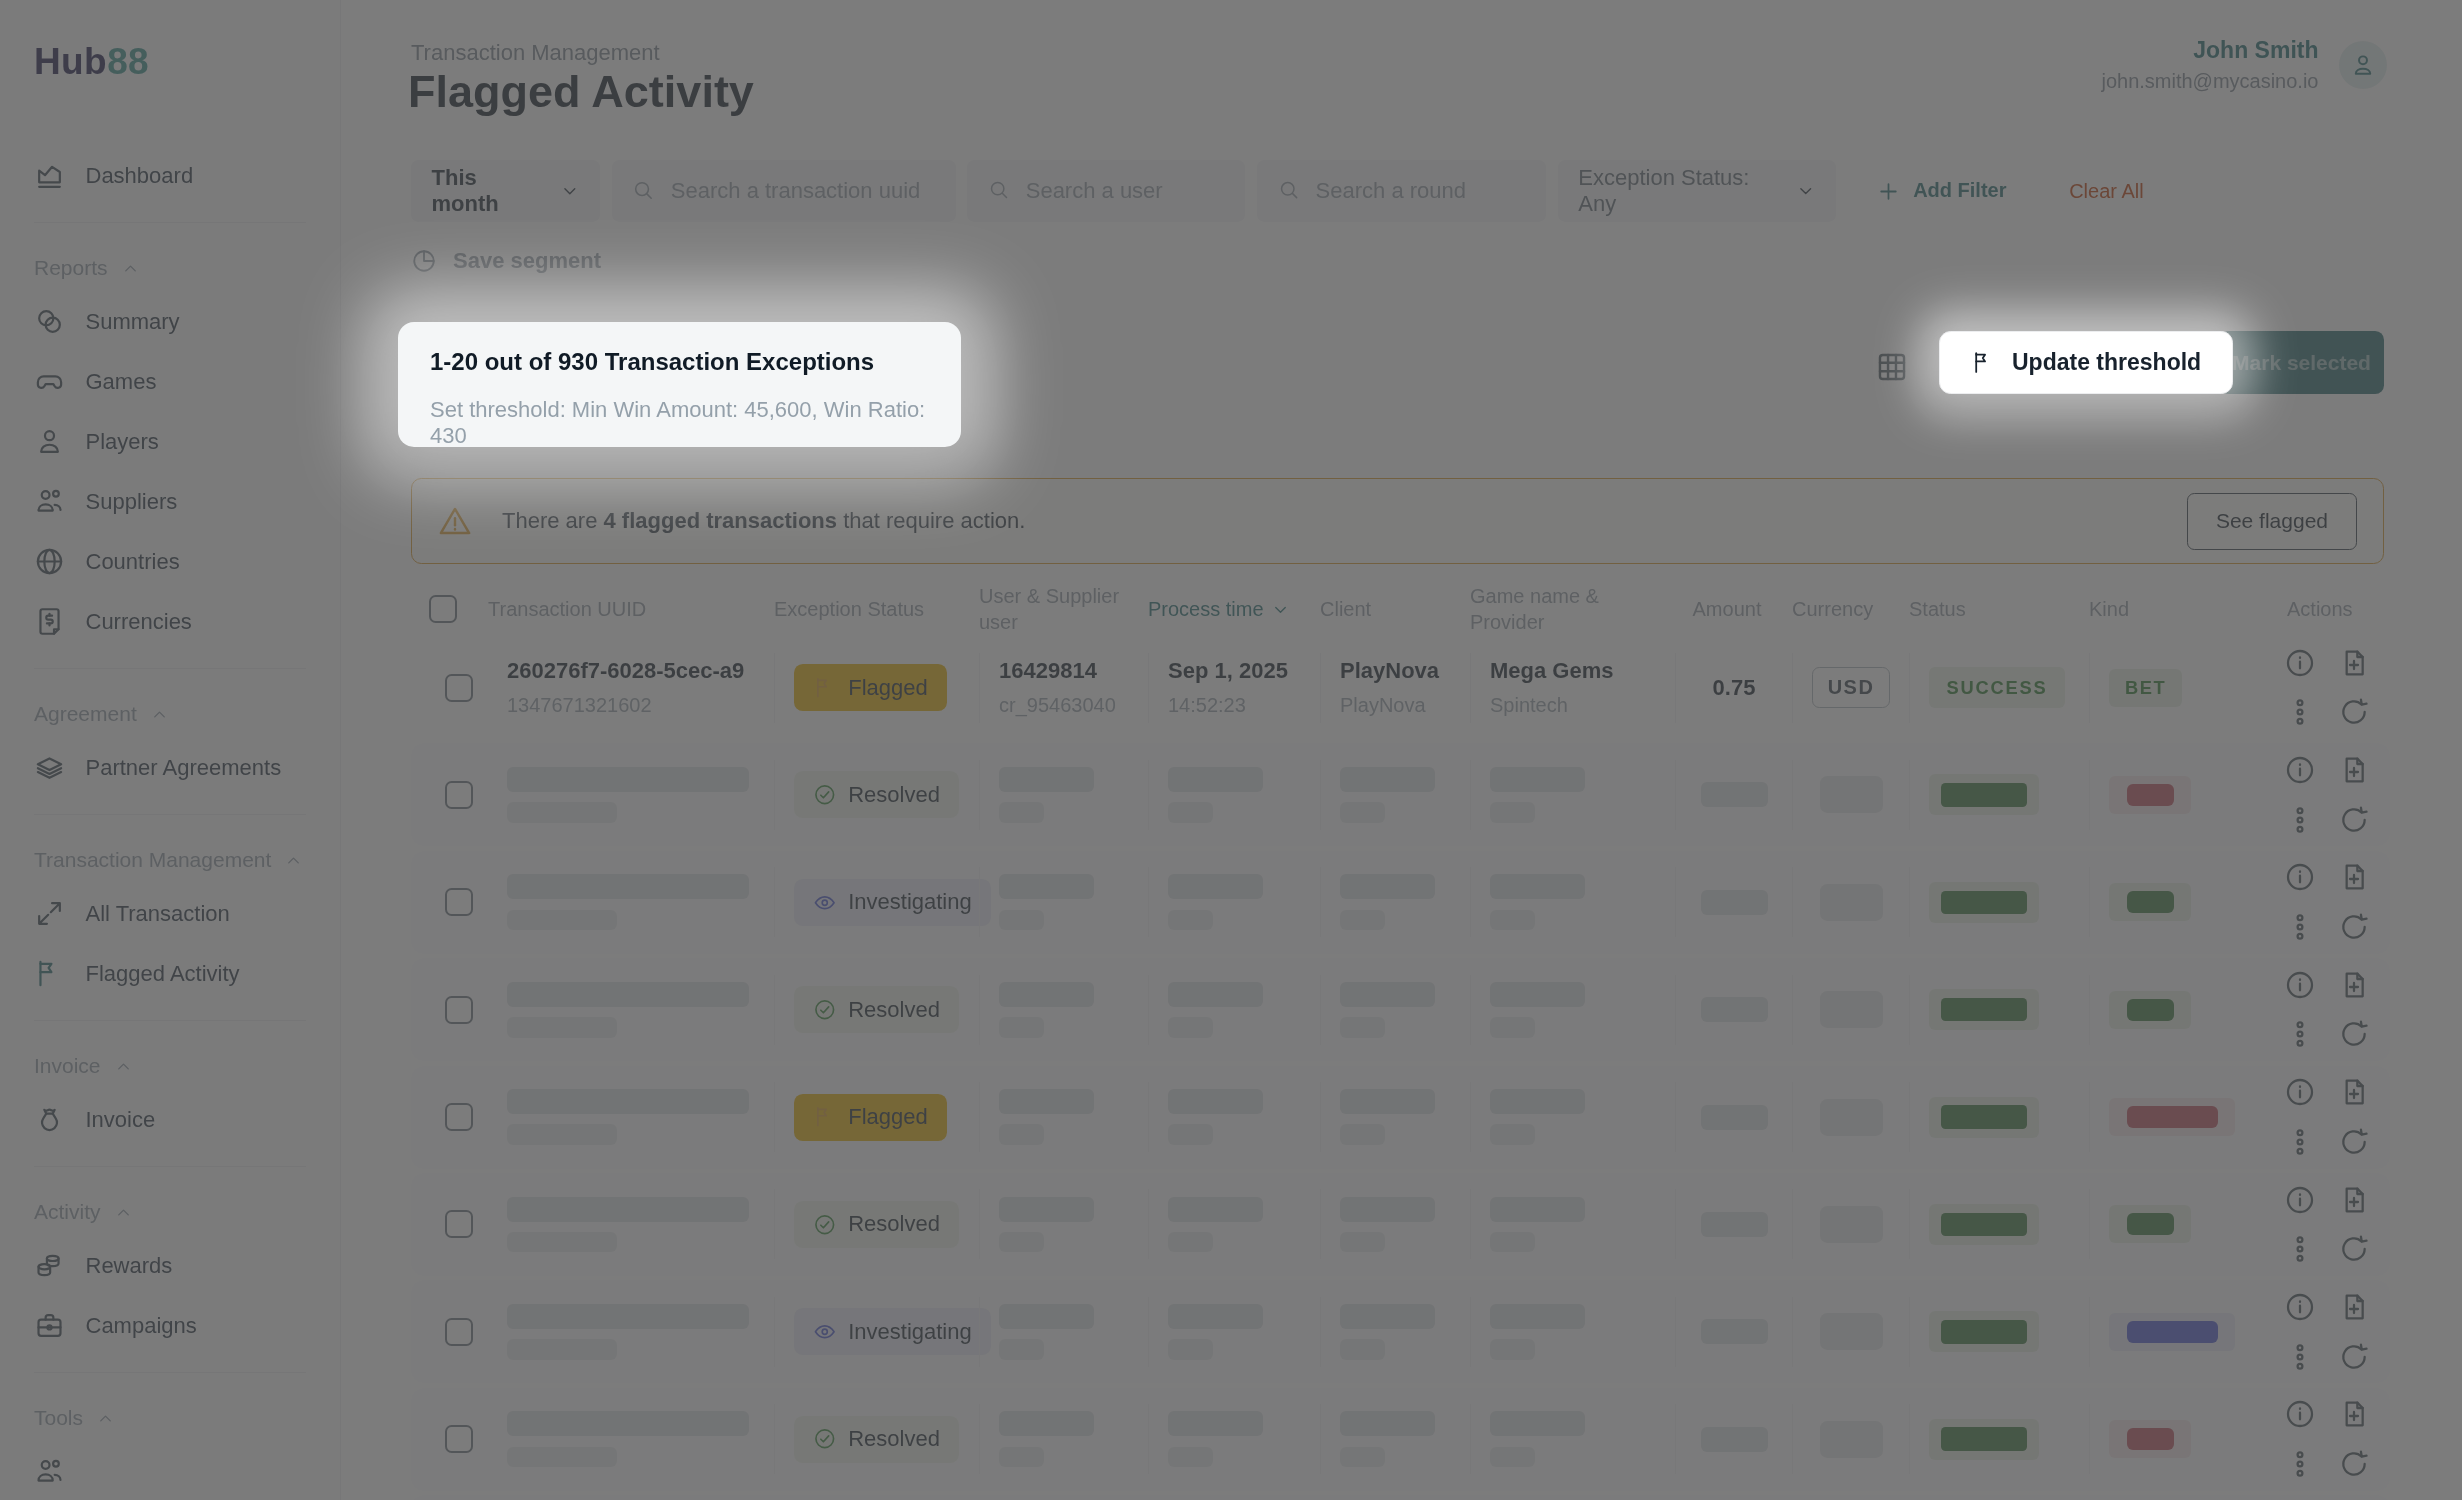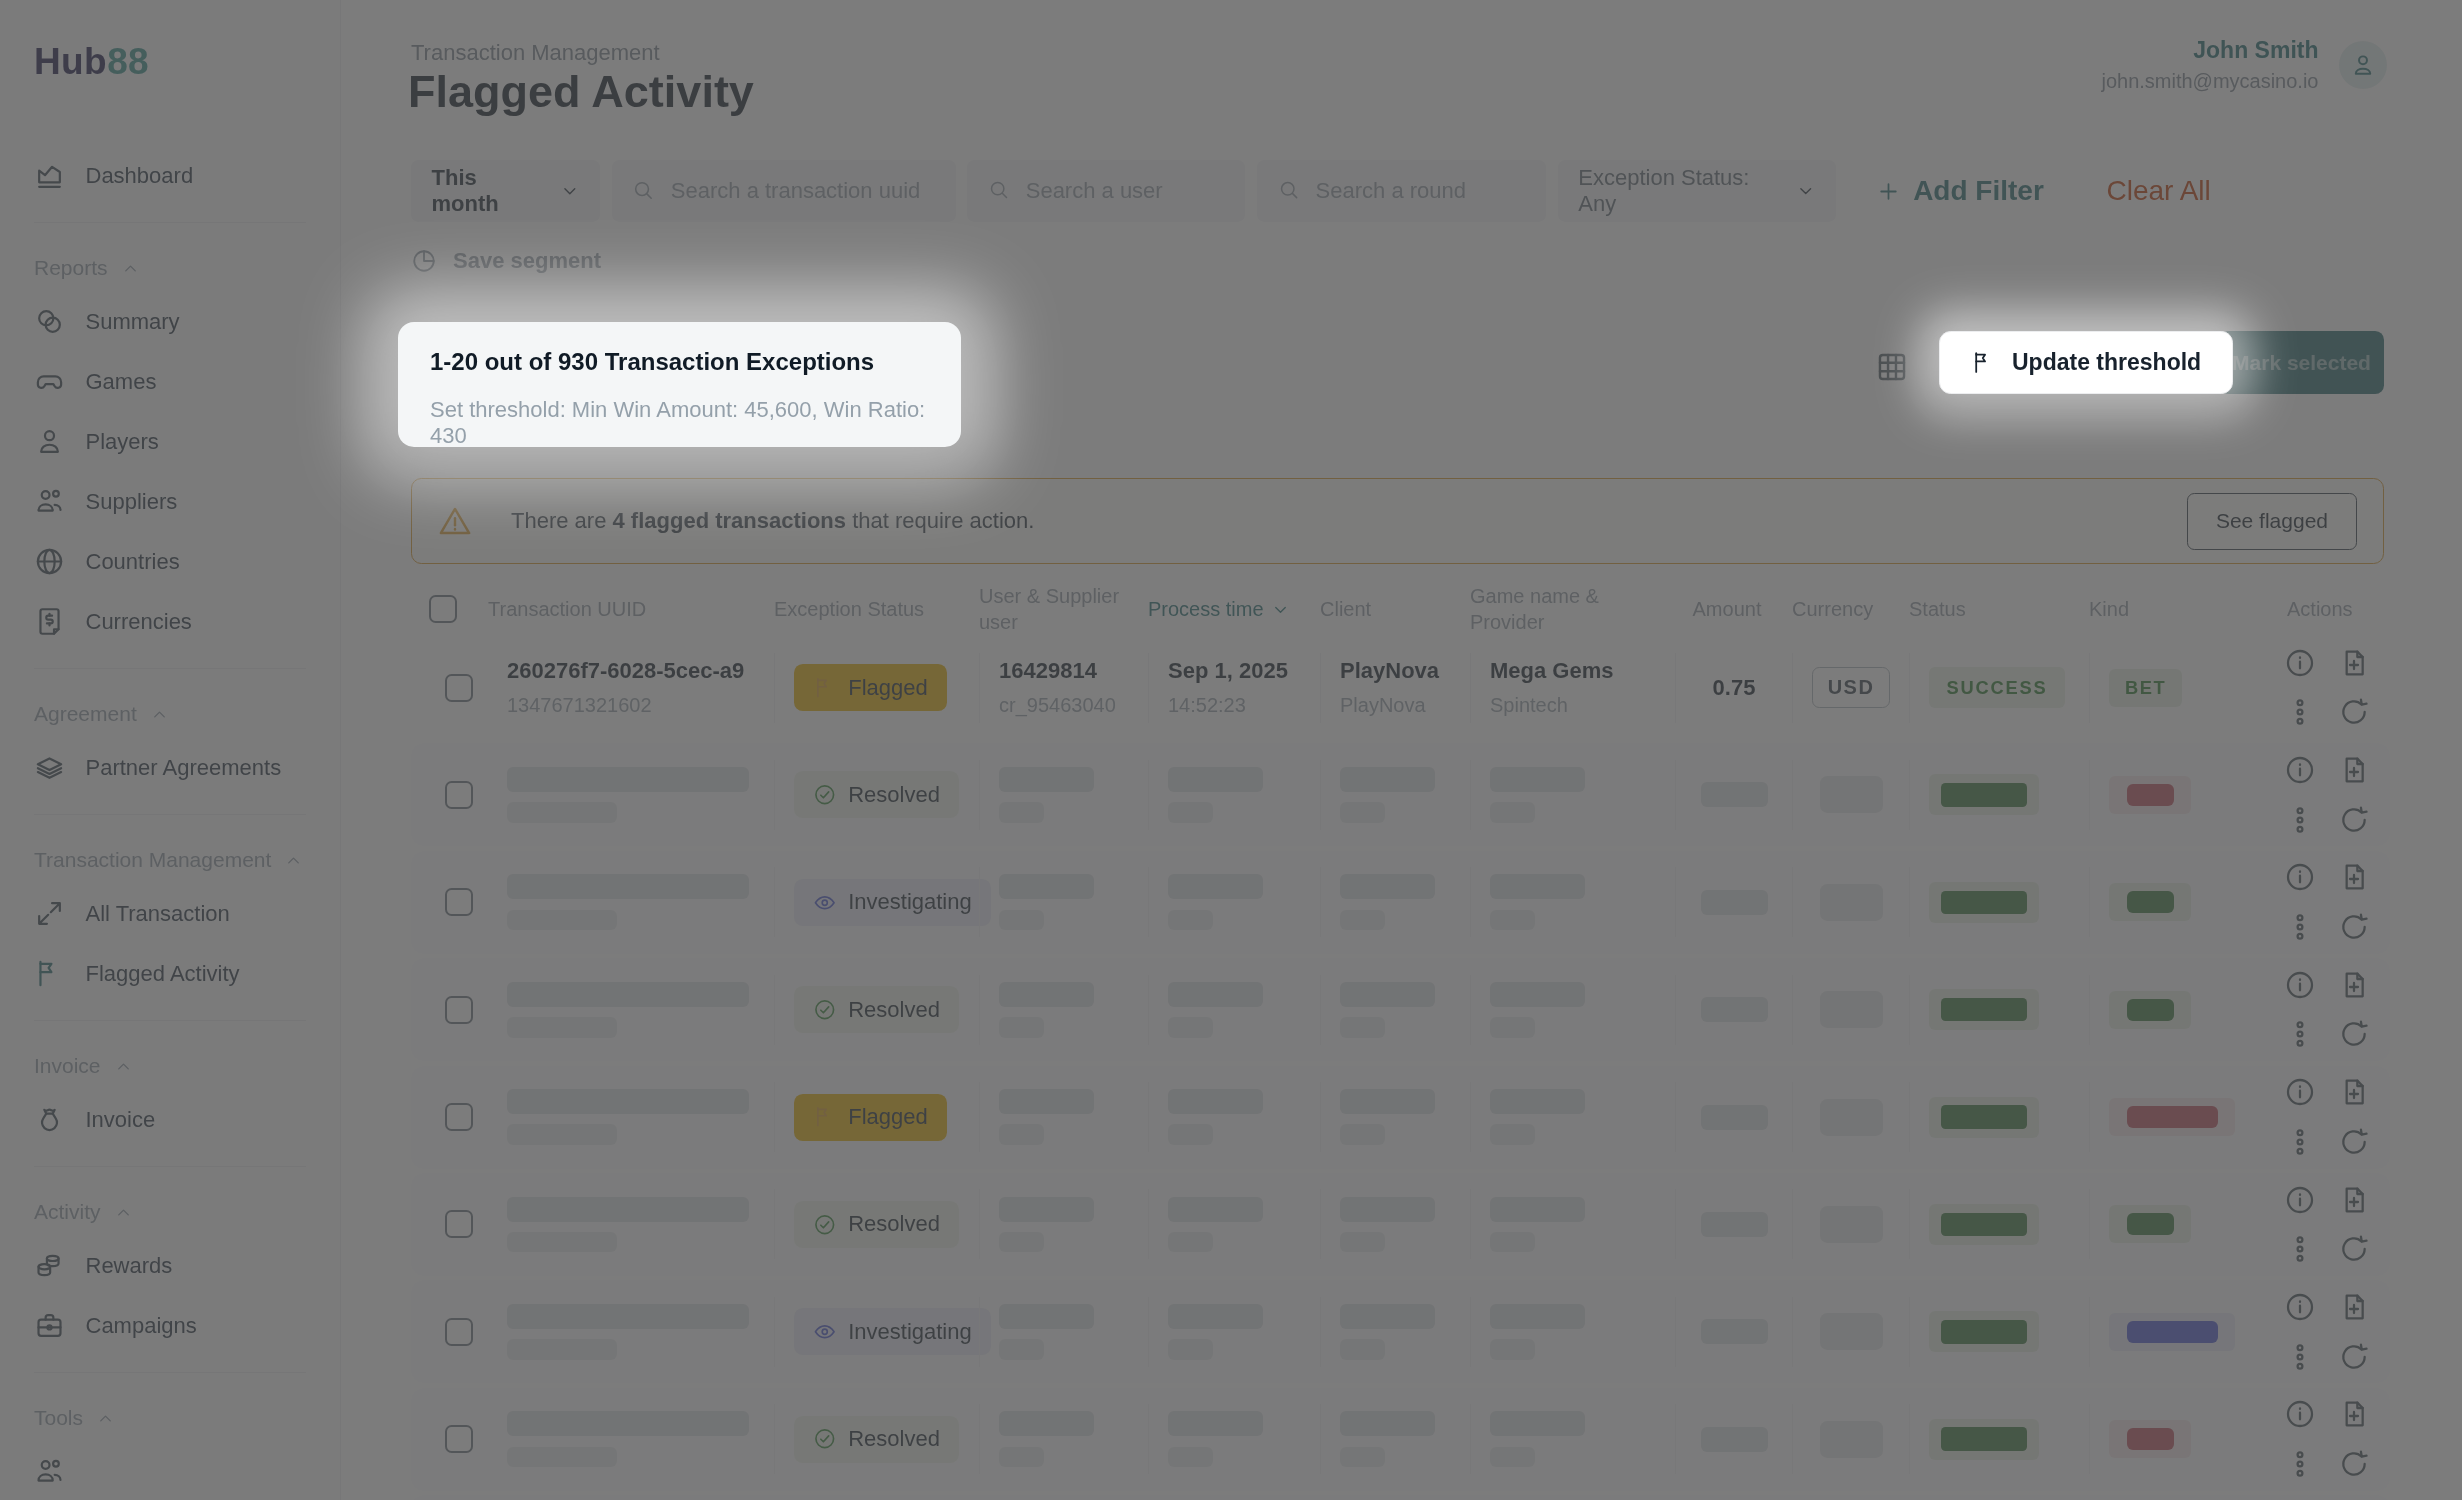--- a/index.html
+++ b/index.html
@@ -44,21 +44,21 @@
   
   .filter-bar { position:absolute; left:70px; top:160px; display:flex; align-items:center; gap:11.7px; }
   .pill { height:62px; border-radius:7.3px; background:#f3f4f6; display:flex; align-items:center; padding:0 20.5px; gap:14.7px; }
   .pill.date { width:189px; justify-content:space-between; font-size:22px; font-weight:700; color:#202c38; cursor:pointer; }
   .pill .chev { width:20.5px; height:20.5px; color:#2a3540; }
   .pill.search input { border:0; outline:0; background:transparent; font-family:inherit; font-size:22px; color:#3a4650; width:100%; }
   .pill.search input::placeholder { color:#929ca6; }
   .pill.search .icn { width:25px; height:25px; color:#929ca6; }
   .pill.select { font-size:22px; color:#626d77; justify-content:space-between; cursor:pointer; }
   .w-uuid { width:344px; } .w-user { width:278px; } .w-round { width:289px; } .w-exc { width:278px; }
-  .link-btn { display:flex; align-items:center; gap:11.7px; font-size:28px; cursor:pointer; }
+  .link-btn { display:flex; gap:11.7px; font-size:20px; cursor:pointer; }
   .add-filter { color:#2b7174; font-weight:600; margin-left:29px; }
   .add-filter .icn { width:25px; height:25px; }
   .clear-all { color:#c2410c; font-weight:500; margin-left:51px; }
   .save-segment { position:absolute; left:70px; top:248px; display:flex; align-items:center; gap:16px; font-size:22px; font-weight:600; color:#7d8893; cursor:pointer; }
   .save-segment .icn { width:26px; height:26px; }
 
   
   .results-card {
     position:absolute; left:57px; top:322px; width:563px; height:125px; border-radius:16px;
     background:#f4f6f7; padding:26px 32px;
@@ -79,21 +79,21 @@
   .update-btn .icn { width:25px; height:25px; }
   .mark-btn {
     position:absolute; left:1878px; top:331px; width:165px; height:63px; border-radius:8.8px;
     background:#2e6e71; color:rgba(255,255,255,0.52); font-size:21px; font-weight:600;
     display:flex; align-items:center; justify-content:center; cursor:pointer;
   }
 
   
   .banner {
     position:absolute; left:70px; top:478px; width:1973px; height:86px; border-radius:10.3px;
-    border:1.5px solid #d9992e; background:#fffefa; display:flex; align-items:center; padding:0 26px; gap:39px;
+    border:1.5px solid #d9992e; background:#fffefa; display:flex; align-items:center; padding:0 26px; gap:30px;
   }
   .banner .icn { width:34px; height:34px; color:#d9992e; }
   .banner-text { font-size:22px; color:#2b3641; }
   .banner-text b { font-weight:700; }
   .see-flagged {
     margin-left:auto; height:57px; padding:0 28px; border-radius:7.3px; border:1.5px solid #37424d;
     background:transparent; font-size:21px; font-weight:500; color:#1d2833;
     display:flex; align-items:center; cursor:pointer; font-family:inherit;
   }
 

